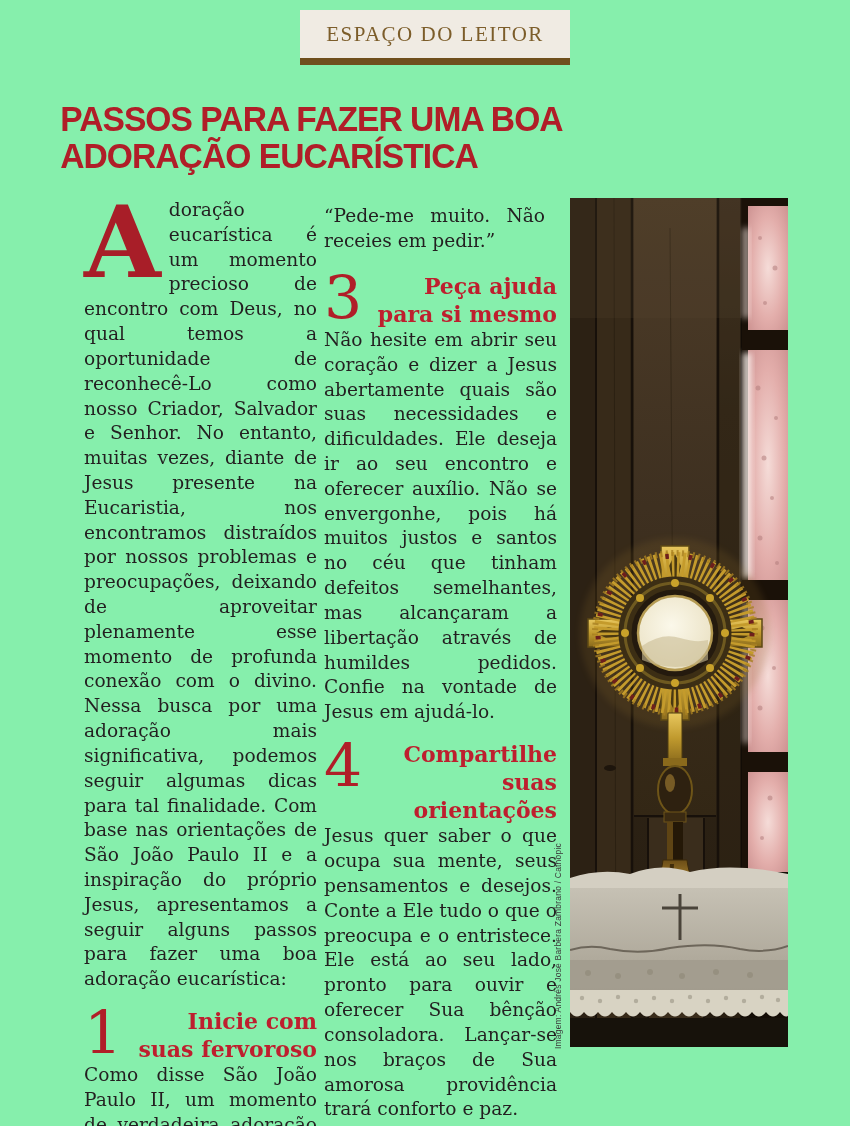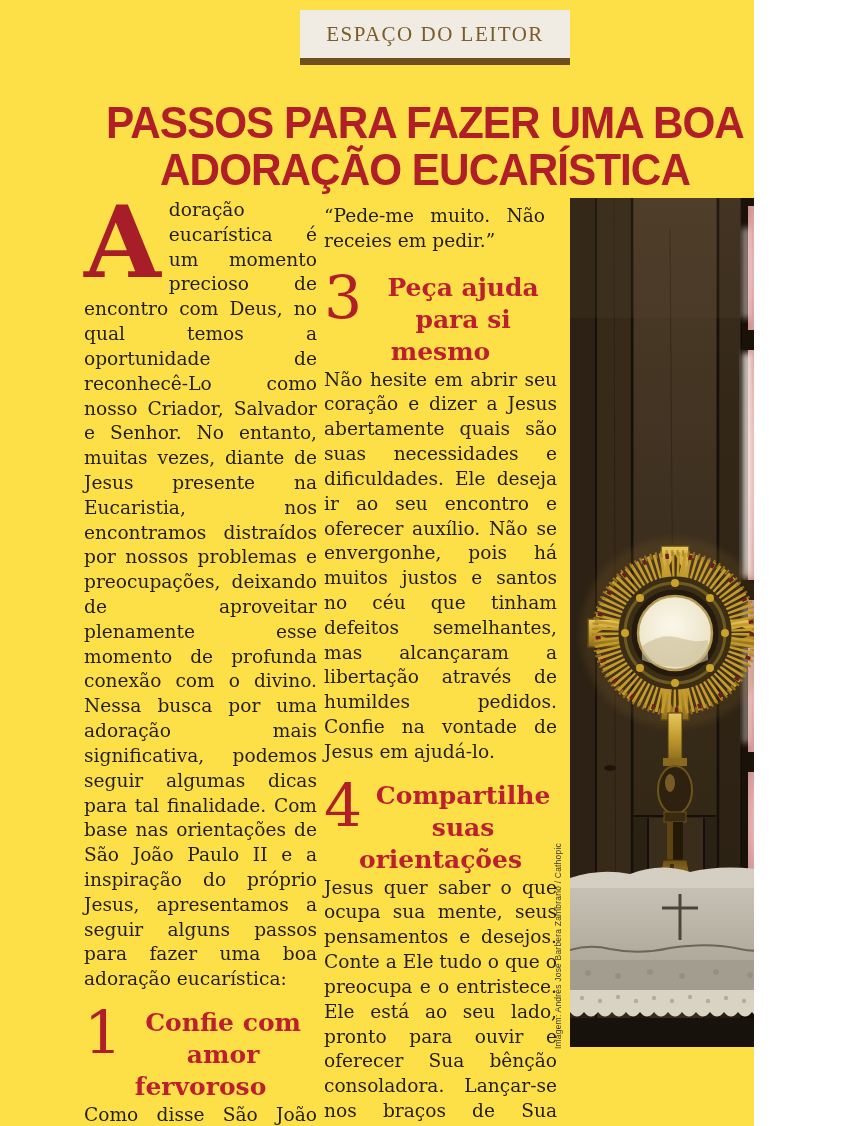--- a/index.html
+++ b/index.html
@@ -1,42 +1,42 @@
 <!DOCTYPE html>
 <html lang="pt"><head>
 <meta charset="utf-8">
 <style>
   html,body{margin:0;padding:0;background:#ffffff;}
   .page{
     position:relative;
-    width:754px;height:1126px;
-    background:#fde047;
+    width:850px;height:1126px;
+    background:#86efac;
     font-family:"DejaVu Serif","Liberation Serif",serif;
     overflow:hidden;
   }
   
   .masthead{
     position:absolute;left:300px;top:10px;width:270px;height:48px;
     background:#F0EBE3;
     display:flex;align-items:center;justify-content:center;
   }
   .masthead-label{
     font-family:"Liberation Serif","DejaVu Serif",serif;
     font-size:21px;letter-spacing:1.5px;color:#7C5D2A;font-weight:500;
   }
   .masthead-bar{
     position:absolute;left:300px;top:58px;width:270px;height:7px;
     background:#6F4F1D;
   }
   
   .title{
     position:absolute;left:45px;top:100px;width:760px;
-    text-align:center;color:#B01E28;
+    color:#B01E28;
     font-family:"Liberation Sans","DejaVu Sans",sans-serif;
-    font-weight:bold;font-size:44px;line-height:1.06;
+    font-weight:bold;font-size:35px;line-height:1.06;
     letter-spacing:-1px;
   }
   .title .tline{transform:scaleX(.96);transform-origin:center;}
   
   .col{
     position:absolute;top:198px;width:233px;
     font-size:18.6px;line-height:1.335;color:#231f20;
     text-align:justify;
   }
   .col1{left:84px;}
@@ -50,22 +50,22 @@
   .intro{margin:0 0 15px 0;}
   .section{margin:0 0 15px 0;}
   .snum{
     float:left;
     font-size:60px;line-height:.82;
     color:#B01E28;
     margin:2px 7px 0 0;
   }
   .shead{
     display:block;
-    color:#BE1F2E;font-weight:bold;font-size:25px;line-height:1.28;
-    text-align:center;
+    color:#BE1F2E;font-weight:bold;font-size:22px;line-height:1.28;
+    text-align:right;
   }
   .sbody{}
   .quote{margin:6px 12px 18px 0;}
   
   .figure{
     position:absolute;left:570px;top:198px;width:218px;height:849px;
   }
   .credit{
     position:absolute;left:553px;top:1049px;
     transform:rotate(-90deg);transform-origin:0 0;
@@ -88,21 +88,21 @@
     <div class="tline">ADORAÇÃO EUCARÍSTICA</div>
   </h1>
 
   <div class="col col1">
     <p class="intro">
       <span class="dropcap">A</span><span>doração eucarística é um momento precioso de encontro com Deus, no qual temos a oportunidade de reconhecê-Lo como nosso Criador, Salvador e Senhor. No entanto, muitas vezes, diante de Jesus presente na Eucaristia, nos encontramos distraídos por nossos problemas e preocupações, deixando de aproveitar plenamente esse momento de profunda conexão com o divino. Nessa busca por uma adoração mais significativa, podemos seguir algumas dicas para tal finalidade. Com base nas orientações de São João Paulo II e a inspiração do próprio Jesus, apresentamos a seguir alguns passos para fazer uma boa adoração eucarística:</span>
     </p>
 
     <div class="section">
       <span class="snum">1</span>
-      <span class="shead">Confie com amor fervoroso</span>
+      <span class="shead">Inicie com suas fervoroso</span>
       <span class="sbody">Como disse São João Paulo II, um momento de verdadeira adoração tem mais valor do que a mais intensa atividade. Portanto, ao iniciar sua adoração, lembre-se de que o mais importante é amar a Deus fervorosamente. Fale com Ele como falaria com um amigo íntimo, pois não é preciso saber muito para agradá-Lo.</span>
     </div>
 
   </div>
 
   <div class="col col2">
     <p class="quote">“Pede-me muito. Não receies em pedir.”</p>
 
     <div class="section">
       <span class="snum">3</span>

